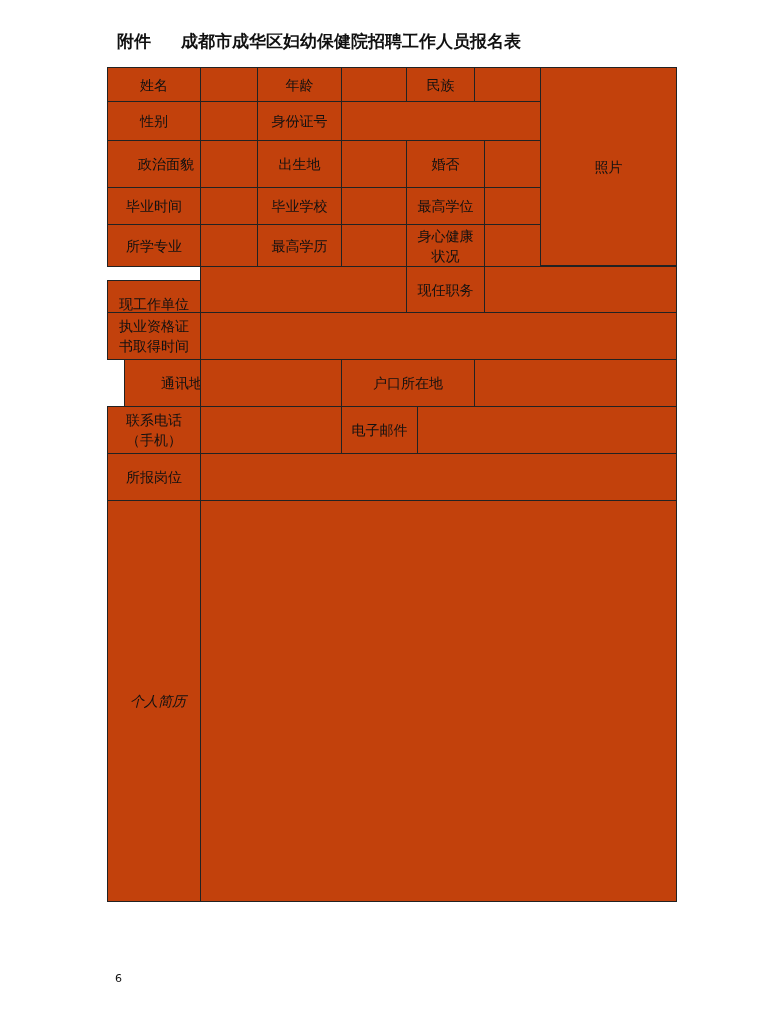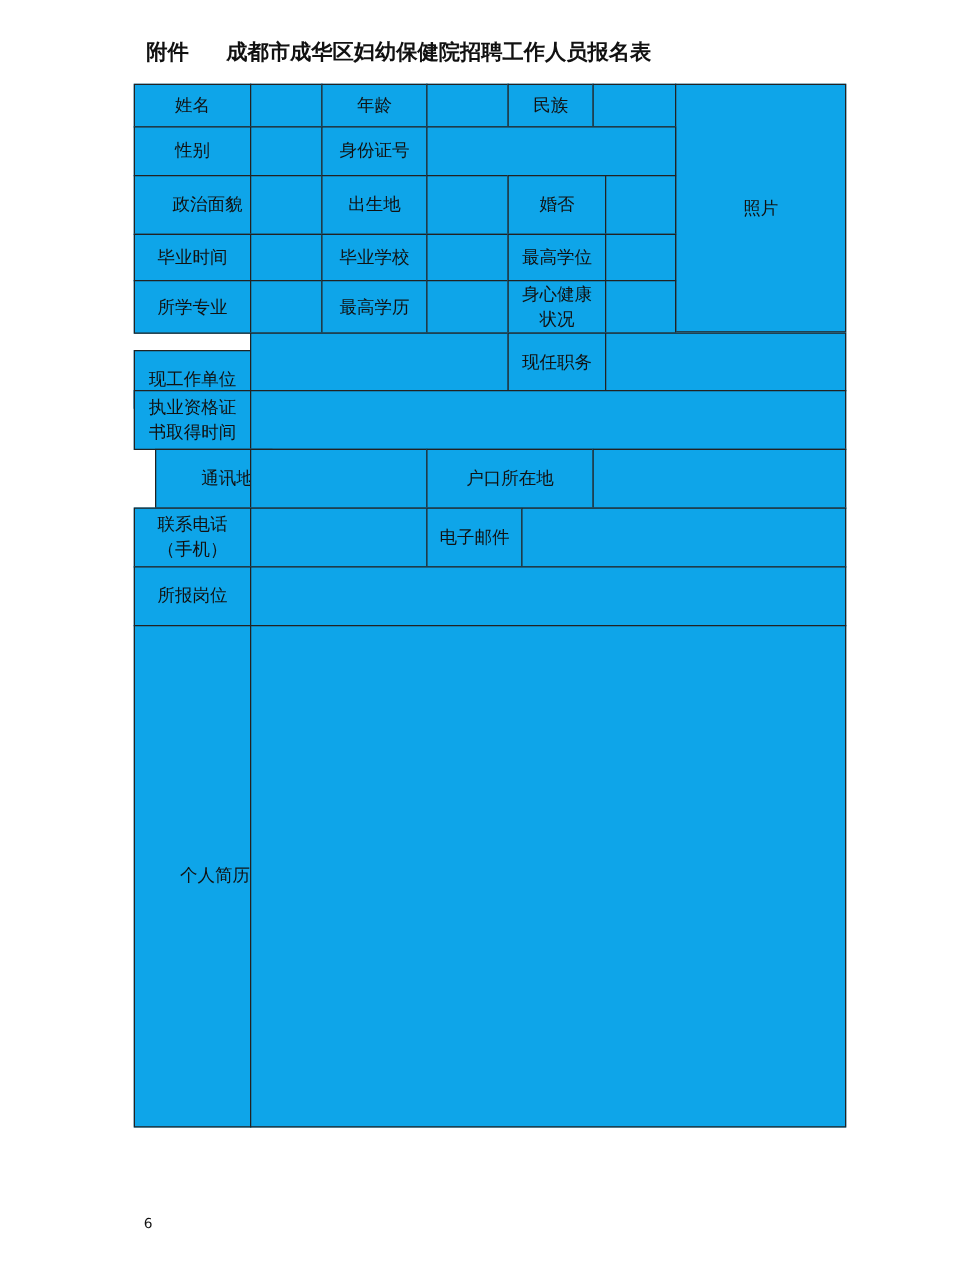--- a/index.html
+++ b/index.html
@@ -1,20 +1,20 @@
 <!DOCTYPE html>
 <html><head>
 <meta charset="utf-8">
 <style>
   html,body{margin:0;padding:0;background:#fff;}
   body{width:784px;height:1014px;position:relative;font-family:"DejaVu Serif","Liberation Serif",serif;color:#111;overflow:hidden;}
   .title{position:absolute;top:30px;left:117px;font-size:17px;font-weight:bold;white-space:nowrap;letter-spacing:0px;}
   .title .att{margin-right:30px;font-family:"DejaVu Sans","Liberation Sans",sans-serif;}
-  .cell{position:absolute;box-sizing:border-box;border:1px solid #222;display:flex;align-items:center;justify-content:center;text-align:center;font-size:14px;line-height:20px;background:#0ea5e9;}
-  .cell.left{justify-content:flex-end;padding-left:8px;}
+  .cell{position:absolute;box-sizing:border-box;border:1px solid #222;display:flex;align-items:center;justify-content:center;text-align:center;font-size:14px;line-height:20px;background:#c2410c;}
+  .cell.left{justify-content:center;padding-left:8px;font-style:italic;}
   .page{position:absolute;left:115px;top:972px;font-size:11px;font-family:"DejaVu Sans","Liberation Sans",sans-serif;}
 </style>
 </head>
 <body>
 
 <div class="title">
   <span class="att">附件</span><span>成都市成华区妇幼保健院招聘工作人员报名表</span>
 </div>
 
 <div>

